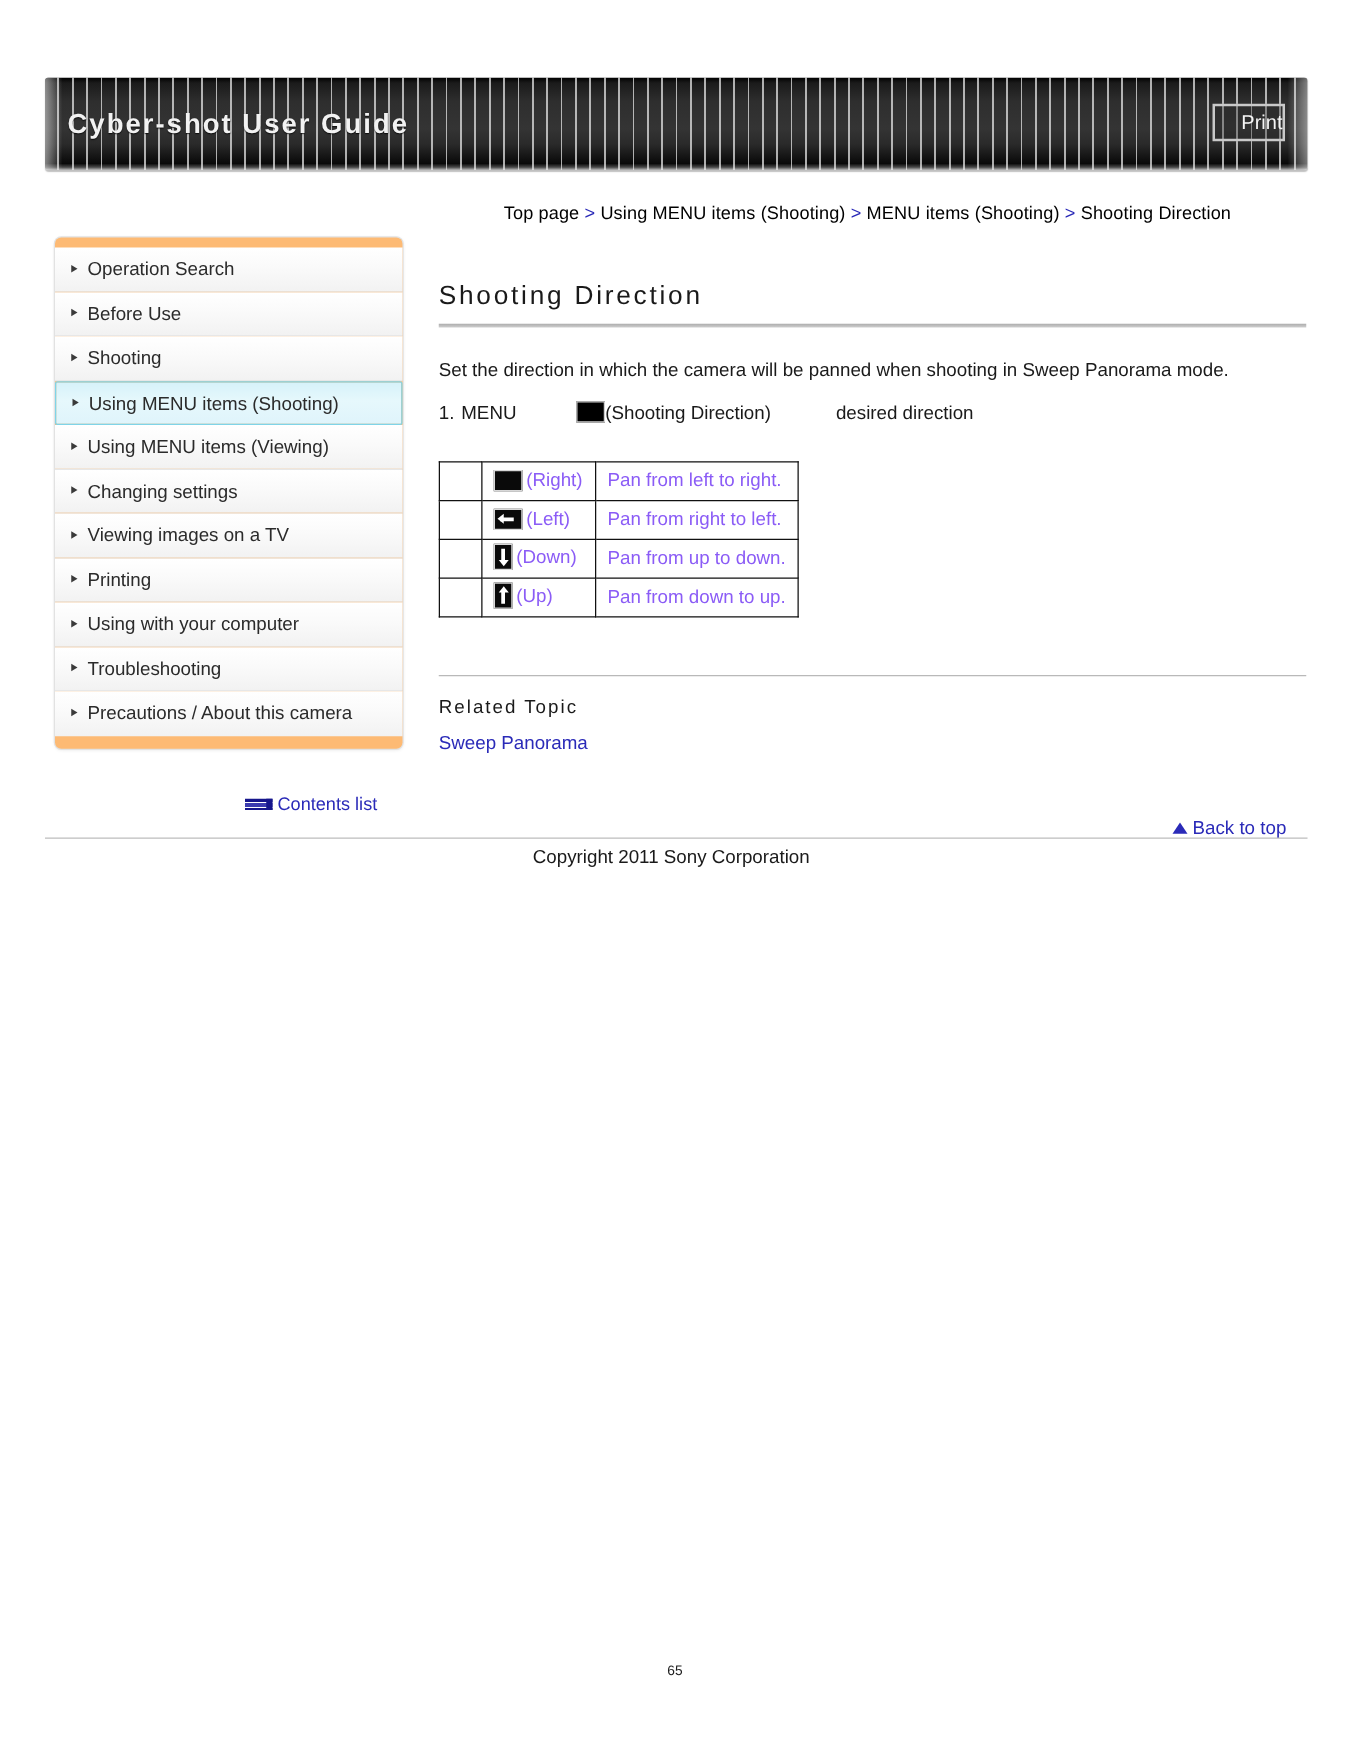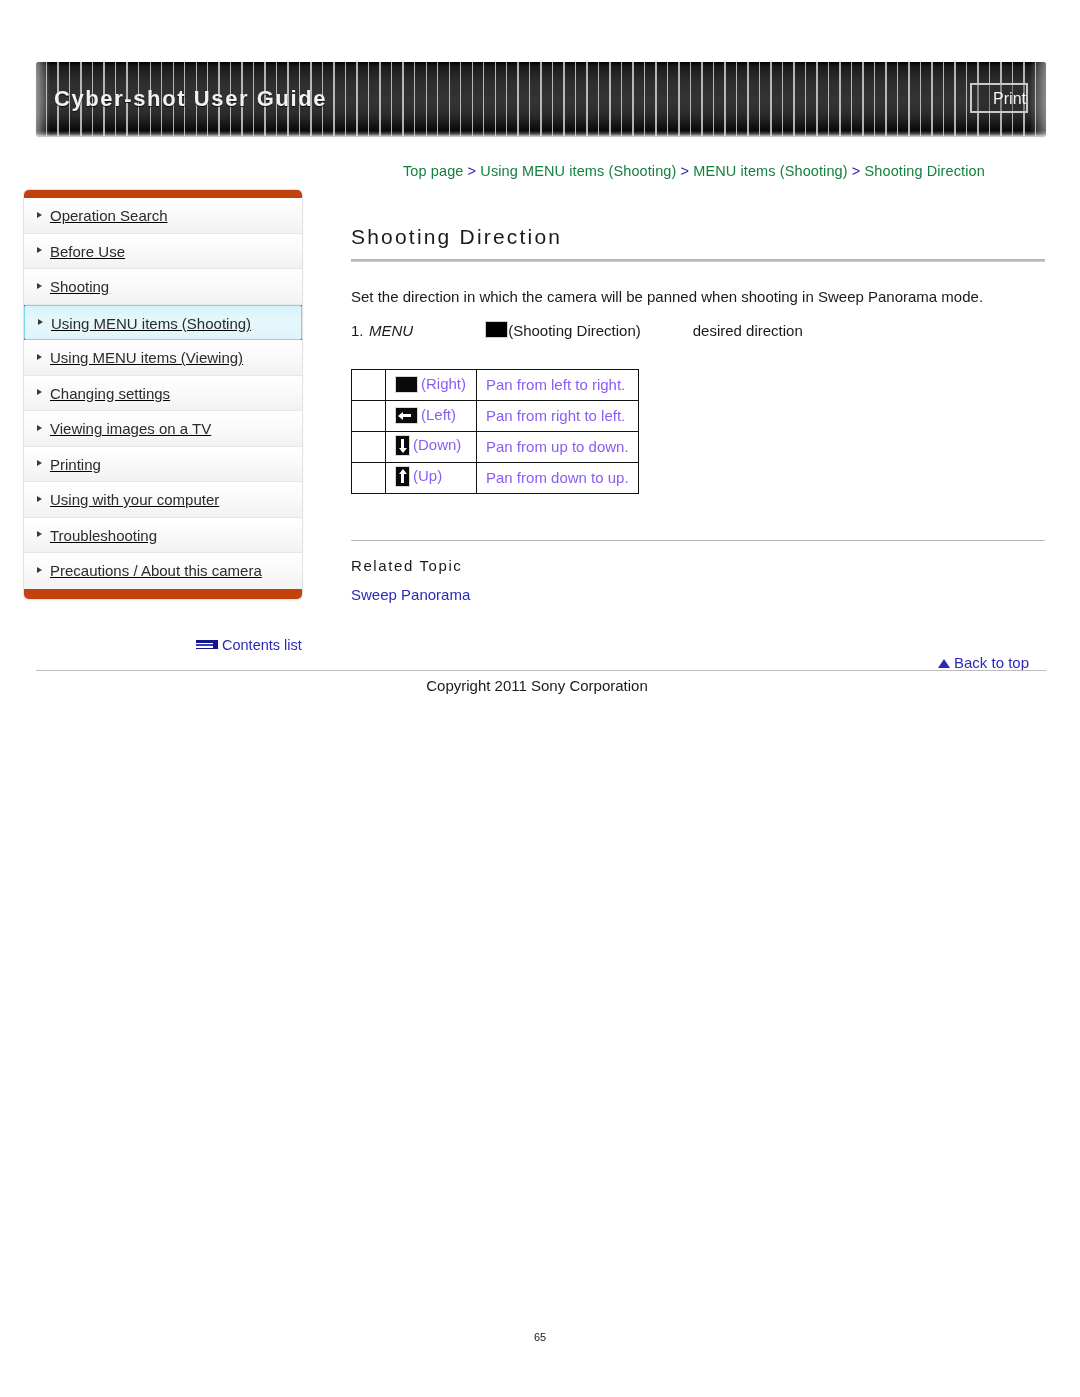--- a/index.html
+++ b/index.html
@@ -72,31 +72,30 @@
 
   
   #breadcrumb{
     position:absolute;left:403px;top:163px;width:645px;
     font-size:14.5px;color:#2a2ab8;
     letter-spacing:.1px;
     text-align:left;
     white-space:nowrap;
   }
   #breadcrumb .sep{color:#2a2ab8;}
-  #breadcrumb a{color:#15803d;text-decoration:none;cursor:pointer;}
+  #breadcrumb a{color:#000000;text-decoration:none;cursor:pointer;}
 
   
   #sidebar{
-    position:absolute;left:24px;top:190px;width:278px;
-    background:#c2410c;
+    position:absolute;left:44px;top:190px;width:278px;
+    background:#fdba74;
     border-radius:5px;
     box-shadow:0 0 0 1px #e2e2e2, 0 1px 3px rgba(0,0,0,.10);
     padding:8px 0 10px 0;
     box-sizing:border-box;
-    text-decoration:underline;
   }
   .nav-item{
     position:relative;
     height:35.5px;
     line-height:35.5px;
     padding-left:26px;
     font-size:15px;
     color:#2b2b2b;
     border-bottom:1px solid #e7e7e7;
     background:linear-gradient(to bottom,#ffffff 0%,#fafafa 45%,#f2f2f2 100%);
@@ -153,21 +152,21 @@
   #intro{
     font-size:15px;color:#1a1a1a;line-height:1.45;margin-bottom:14px;
   }
   #step-row{
     font-size:15px;color:#1a1a1a;
     display:flex;align-items:center;
     margin-bottom:30px;
     white-space:nowrap;
   }
   #step-num{width:18px;display:inline-block;}
-  #step-menu{margin-right:72px;font-style:italic;}
+  #step-menu{margin-right:48px;}
   .glyph-right{
     display:inline-block;vertical-align:middle;
     width:21px;height:15px;background:#000;
     border:1px solid #cfcfcf;
     position:relative;top:-1px;
   }
   #step-target{margin-right:52px;}
 
   
   #direction-table{

